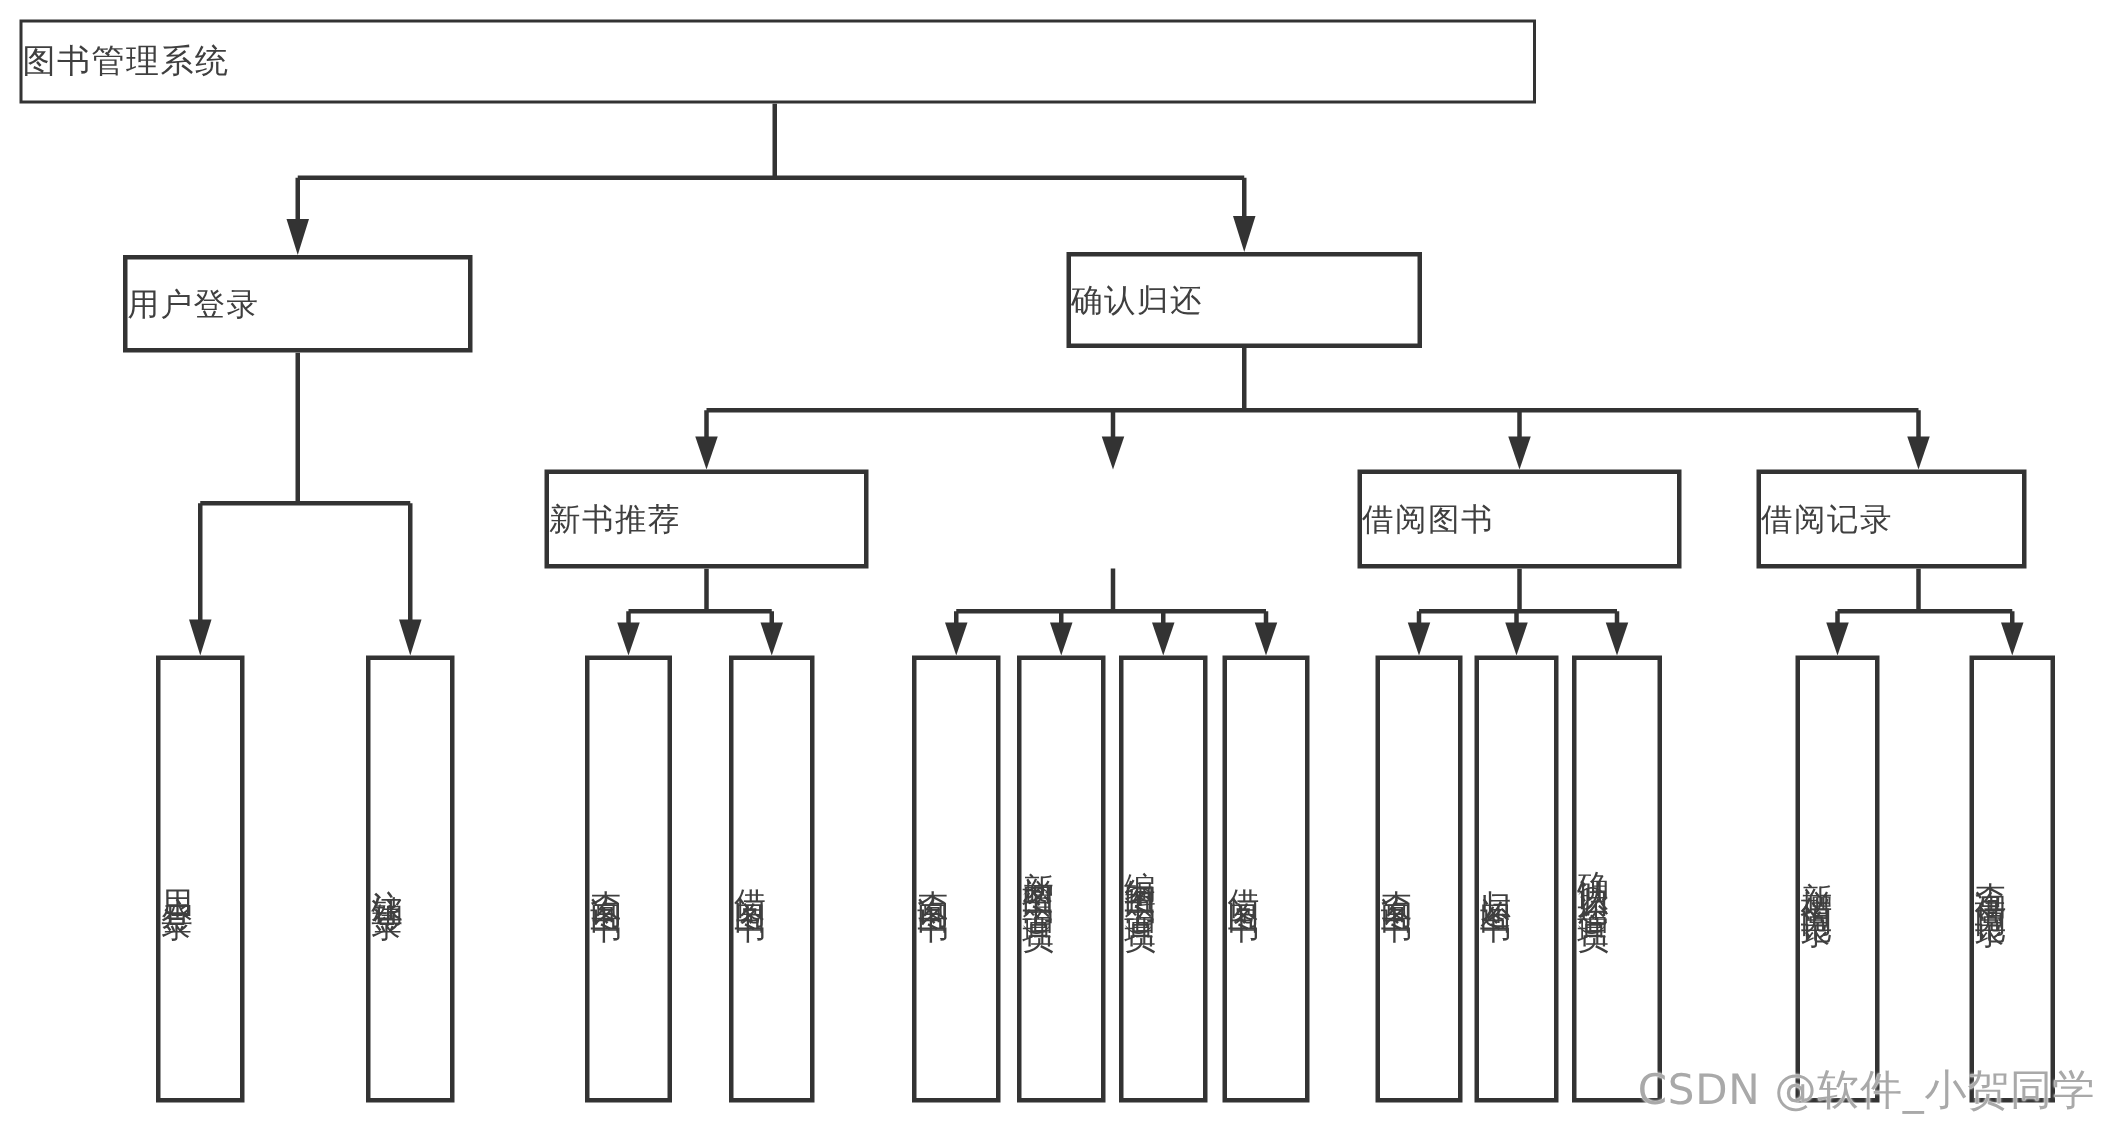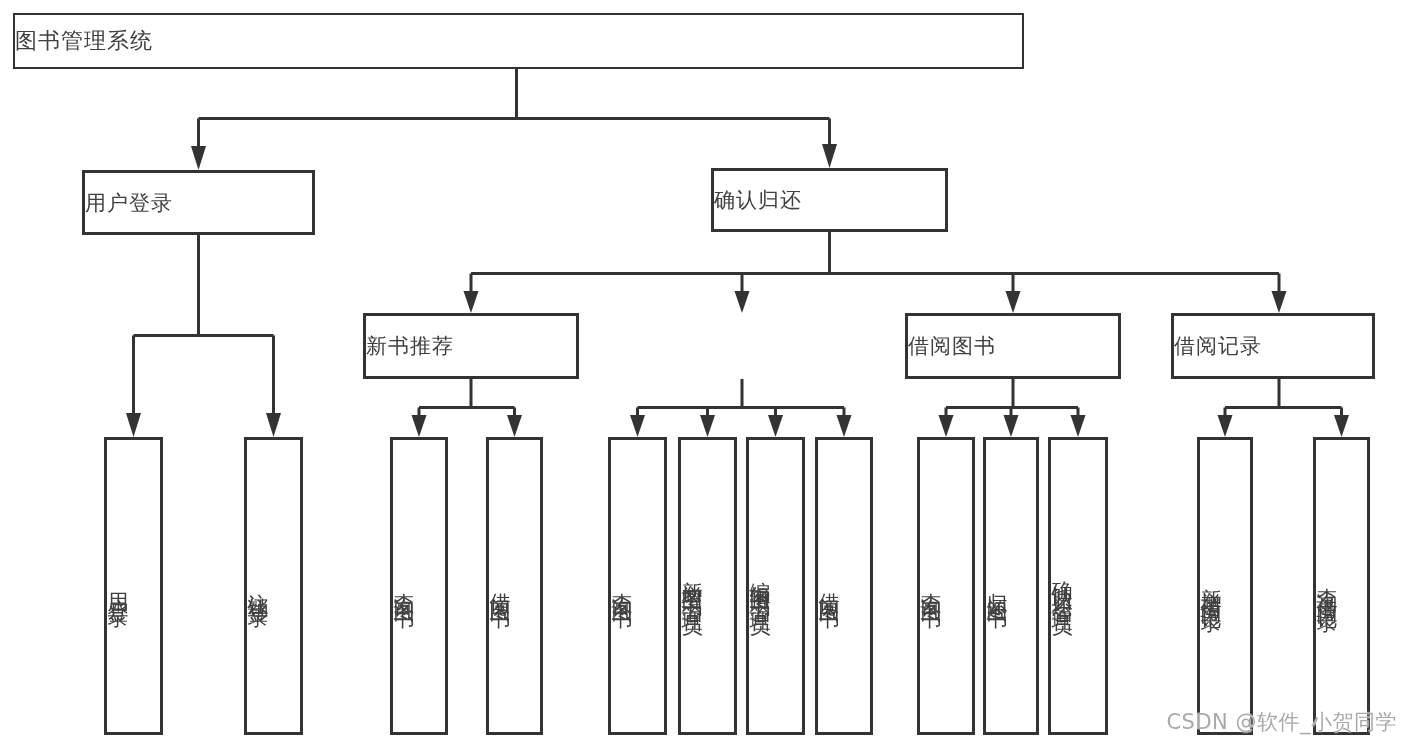--- a/index.html
+++ b/index.html
@@ -26,21 +26,21 @@
     text-orientation:mixed;
     font-size:21px;
     letter-spacing:5px;
     color:#3f3f3f;
     line-height:1;
     white-space:nowrap;
   }
   .watermark{
     position:absolute;
     right:8px;top:708px;
-    font-size:21px;
+    font-size:28px;
     color:#a9a9a9;
     text-shadow:0 0 2px #ffffff,0 0 1px #ffffff;
     letter-spacing:0.5px;
     z-index:5;
     white-space:nowrap;
   }
 </style>
 </head>
 <body>
 
@@ -103,21 +103,21 @@
   <div class="node hbox" style="left:711px;top:168px;width:237px;height:64px">
     <span>确认归还</span>
   </div>
 
   <div class="node hbox" style="left:363px;top:313px;width:216px;height:66px">
     <span>新书推荐</span>
   </div>
   <div class="node hbox" style="left:905px;top:313px;width:216px;height:66px">
     <span>借阅图书</span>
   </div>
-  <div class="node hbox" style="left:1171px;top:313px;width:204px;height:66px">
+  <div class="node hbox" style="left:1171px;top:313px;width:180px;height:66px">
     <span>借阅记录</span>
   </div>
 
   <div class="node vbox" style="left:104px;top:437px;width:59px;height:298px">
     <span>用户登录</span>
   </div>
   <div class="node vbox" style="left:244px;top:437px;width:59px;height:298px">
     <span>注销登录</span>
   </div>
 

